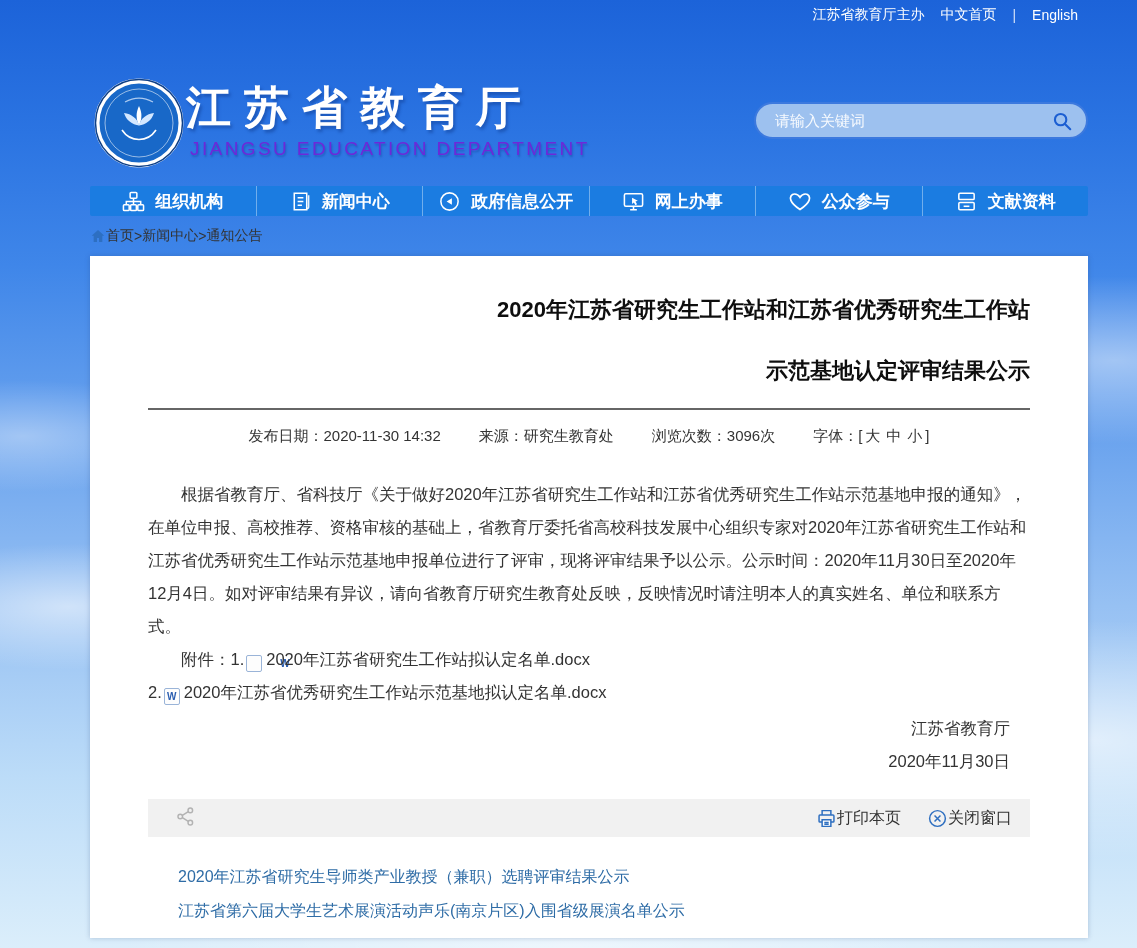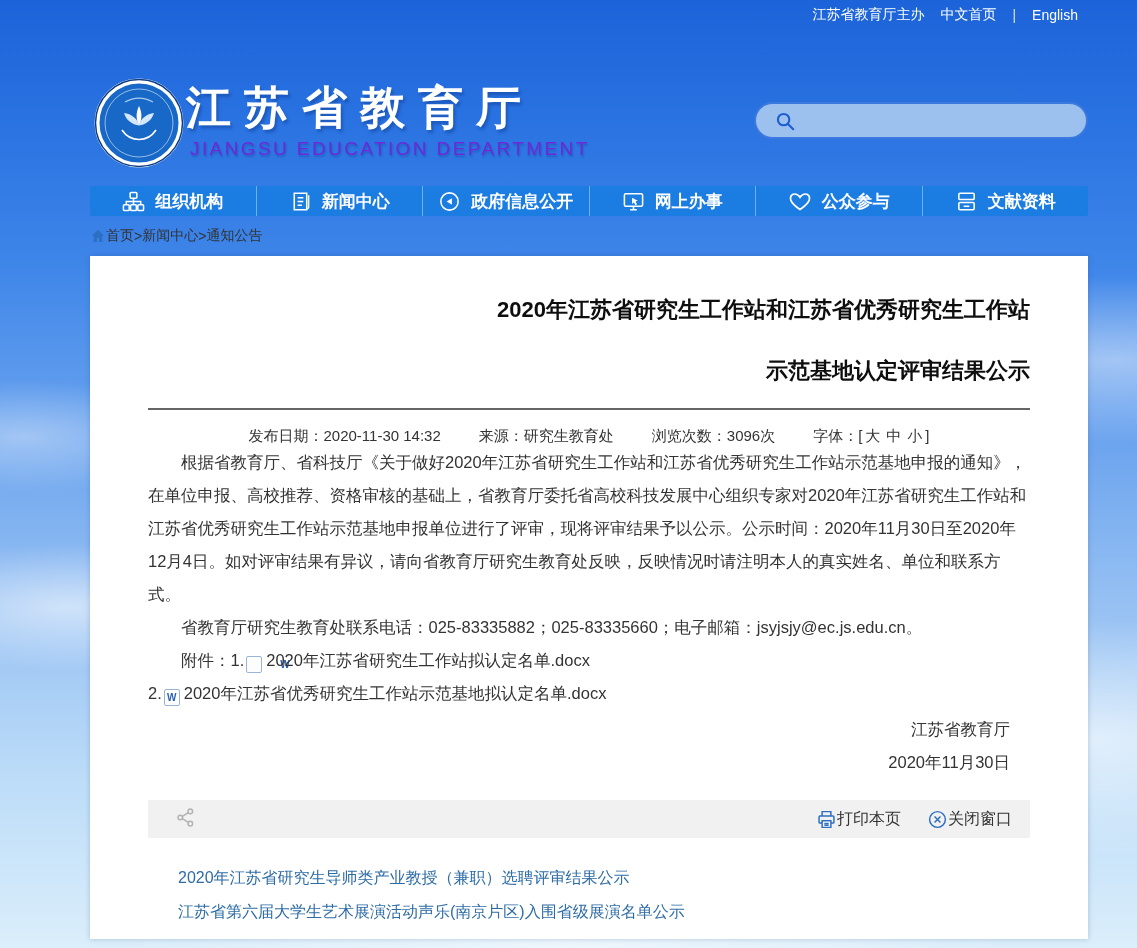--- a/index.html
+++ b/index.html
@@ -51,21 +51,21 @@
   .panel{margin:9px 0 0 90px;width:998px;box-sizing:border-box;background:#fff;
     padding:42px 58px 10px;box-shadow:0 0 5px rgba(30,60,110,.25);}
   .title-line{ text-align:right;font-size:22px;font-weight:bold;color:#0e0e0e;line-height:24px;}
   .title-line.first{margin-bottom:37px;}
   .rule{height:2px;background:#666;margin-top:25px;}
   .meta{margin-top:17px;display:flex;justify-content:center;gap:38px;font-size:15px;color:#333;
     align-items:center;}
   .meta .fontsize{display:flex;gap:0;}
   .meta .fs{margin:0 3px;}
 
-  .content{font-size:16.5px;line-height:33px;color:#333;}
+  .content{margin-top:32px;font-size:16.5px;line-height:33px;color:#333;}
   .content p{margin:0;}
   .indent{text-indent:2em;}
   .attach-row2{margin-left:56px;}
   .doc-icon{display:inline-block;width:14px;height:15px;border:1px solid #9ab4d8;background:#fdfdfd;
     color:#2a5db0;font-size:10px;font-weight:bold;text-align:center;line-height:15px;
     vertical-align:-2px;margin:0 4px 0 2px;border-radius:2px;}
   .signature{margin-top:3px;text-align:right;padding-right:20px;font-size:16.5px;color:#333;
     line-height:33px;}
 
   .toolbar{margin-top:21px;height:38px;background:#f1f1f1;display:flex;align-items:center;
@@ -95,20 +95,21 @@
       <path d="M45 28c3.2 6.5 3.2 13 0 19.5C41.8 41 41.8 34.5 45 28z" fill="#fff"></path>
       <path d="M30 35c7.5 1 13 5.2 15.3 12.5C37.8 46.5 32.3 42.3 30 35z" fill="#d3e7ff"></path>
       <path d="M60 35c-7.5 1-13 5.2-15.3 12.5C52.2 46.5 57.7 42.3 60 35z" fill="#d3e7ff"></path>
       <path d="M28 52c4.2 6.3 10.2 9.5 17 9.5S57.8 58.3 62 52" stroke="#fff" stroke-width="1.6" fill="none"></path>
       <path d="M31 24c9-5 19-5 28 0" stroke="#cfe2fa" stroke-width="1.2" fill="none" opacity=".8"></path>
     </svg>
   </div>
   <div class="site-title" data-interactable="false">江苏省教育厅</div>
   <div class="site-sub" data-interactable="false">JIANGSU EDUCATION DEPARTMENT</div>
   <div class="search" data-interactable="false">
+    <input type="text" data-interactable="true" placeholder="请输入关键词" style="">
     <span class="btn" data-interactable="true">
       <svg width="22" height="22" viewBox="0 0 24 24" fill="none" stroke="#1b5ed2" stroke-width="2.3" stroke-linecap="round">
         <circle cx="10.5" cy="10.5" r="6.2"></circle>
           <path d="M15.2 15.2L21 21"></path>
       </svg>
     </span>
   </div>
 </div>
 
 <div class="nav" data-interactable="false">
@@ -185,21 +186,20 @@
       <span data-interactable="false">字体：[</span>
       <span class="fs" data-interactable="true">大</span>
       <span class="fs" data-interactable="true">中</span>
       <span class="fs" data-interactable="true">小</span>
       <span data-interactable="false">]</span>
     </span>
   </div>
 
   <div class="content" data-interactable="false">
     <p class="indent" data-interactable="false">根据省教育厅、省科技厅《关于做好2020年江苏省研究生工作站和江苏省优秀研究生工作站示范基地申报的通知》，在单位申报、高校推荐、资格审核的基础上，省教育厅委托省高校科技发展中心组织专家对2020年江苏省研究生工作站和江苏省优秀研究生工作站示范基地申报单位进行了评审，现将评审结果予以公示。公示时间：2020年11月30日至2020年12月4日。如对评审结果有异议，请向省教育厅研究生教育处反映，反映情况时请注明本人的真实姓名、单位和联系方式。</p>
-    <p class="indent" data-interactable="false">省教育厅研究生教育处联系电话：025-83335882；025-83335660；电子邮箱：jsyjsjy@ec.js.edu.cn。</p>
     <p class="indent" data-interactable="false"><span data-interactable="false">附件：</span><span data-interactable="false">1.</span><span class="doc-icon" data-interactable="false">W</span><span data-interactable="true">2020年江苏省研究生工作站拟认定名单.docx</span></p>
     <p class="attach-row2" data-interactable="false"><span data-interactable="false">2.</span><span class="doc-icon" data-interactable="false">W</span><span data-interactable="true">2020年江苏省优秀研究生工作站示范基地拟认定名单.docx</span></p>
   </div>
 
   <div class="signature" data-interactable="false">
     <div data-interactable="false">江苏省教育厅</div>
     <div data-interactable="false">2020年11月30日</div>
   </div>
 
   <div class="toolbar" data-interactable="false">

